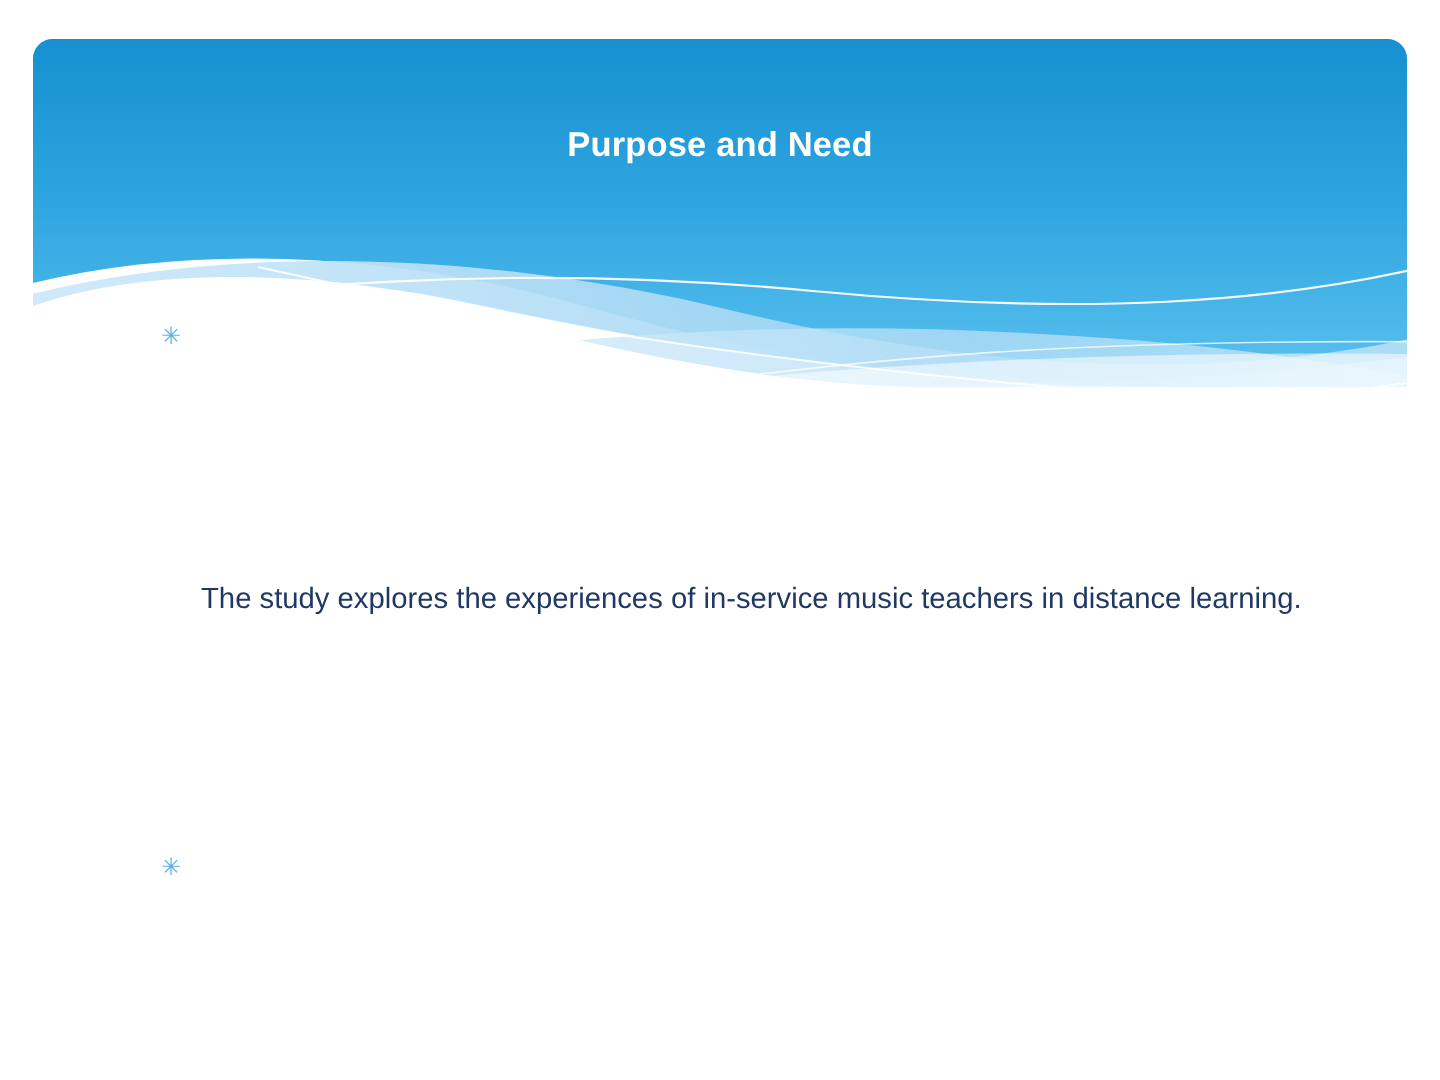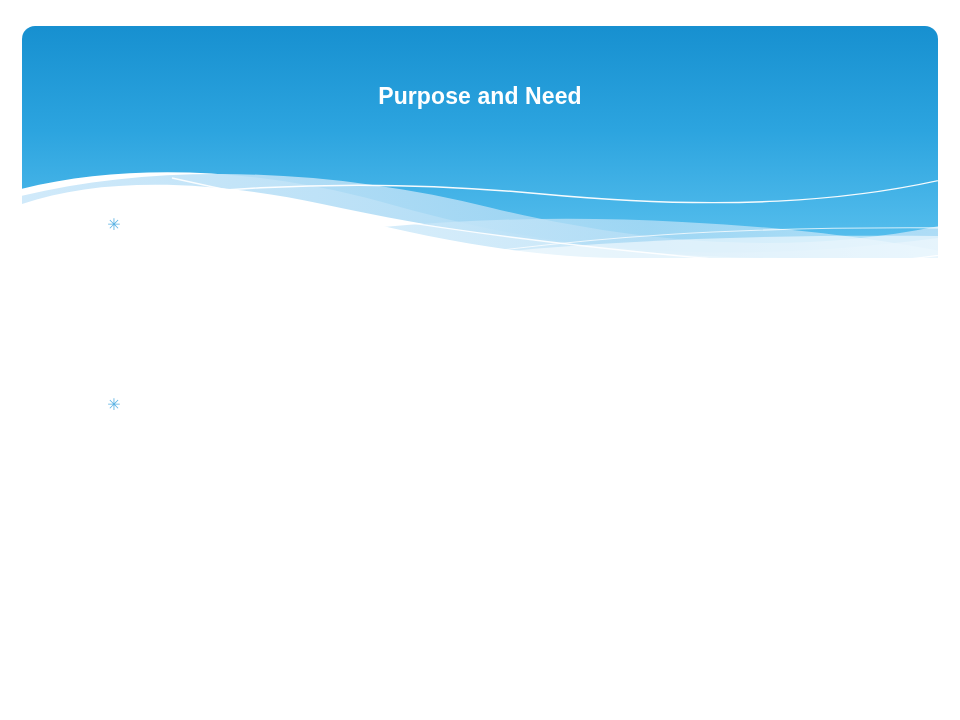--- a/index.html
+++ b/index.html
@@ -141,20 +141,21 @@
         <path d="M -20,232 L -20,186 C 70,156 200,158 320,190 C 420,216 520,232 600,232 Z" fill="#ffffff"></path>
       </g>
     </svg>
   </div>
 
   <div class="slide-title">Purpose and Need</div>
 
   <ul class="body-list">
     <li class="bullet-row">
       <span class="bullet-mark">✳</span>
+      <span class="bullet-text">The study explores the experiences of in-service music teachers in distance learning.</span>
     </li>
     <li class="bullet-row">
       <span class="bullet-mark">✳</span>
       
     </li>
 
   </ul>
 
 </div>
 

